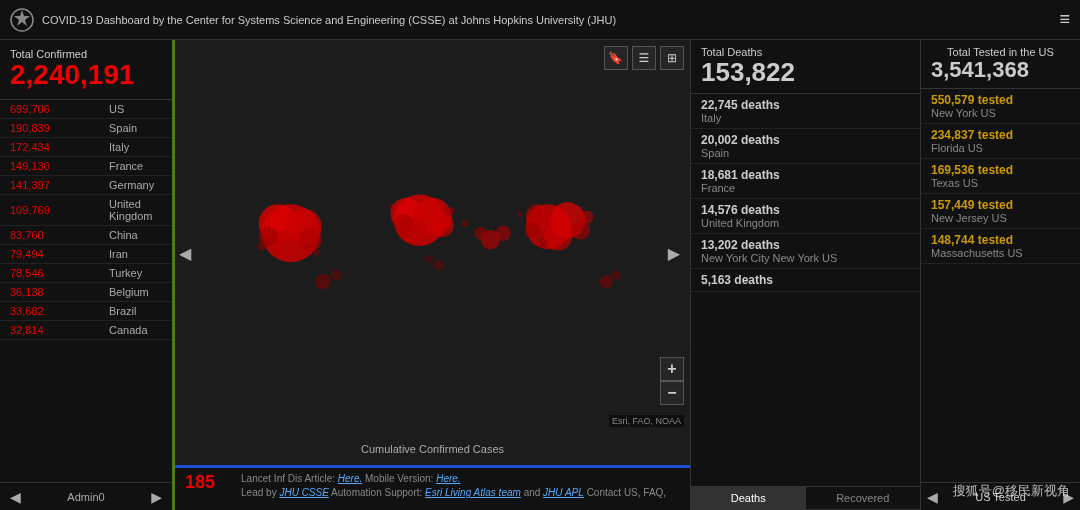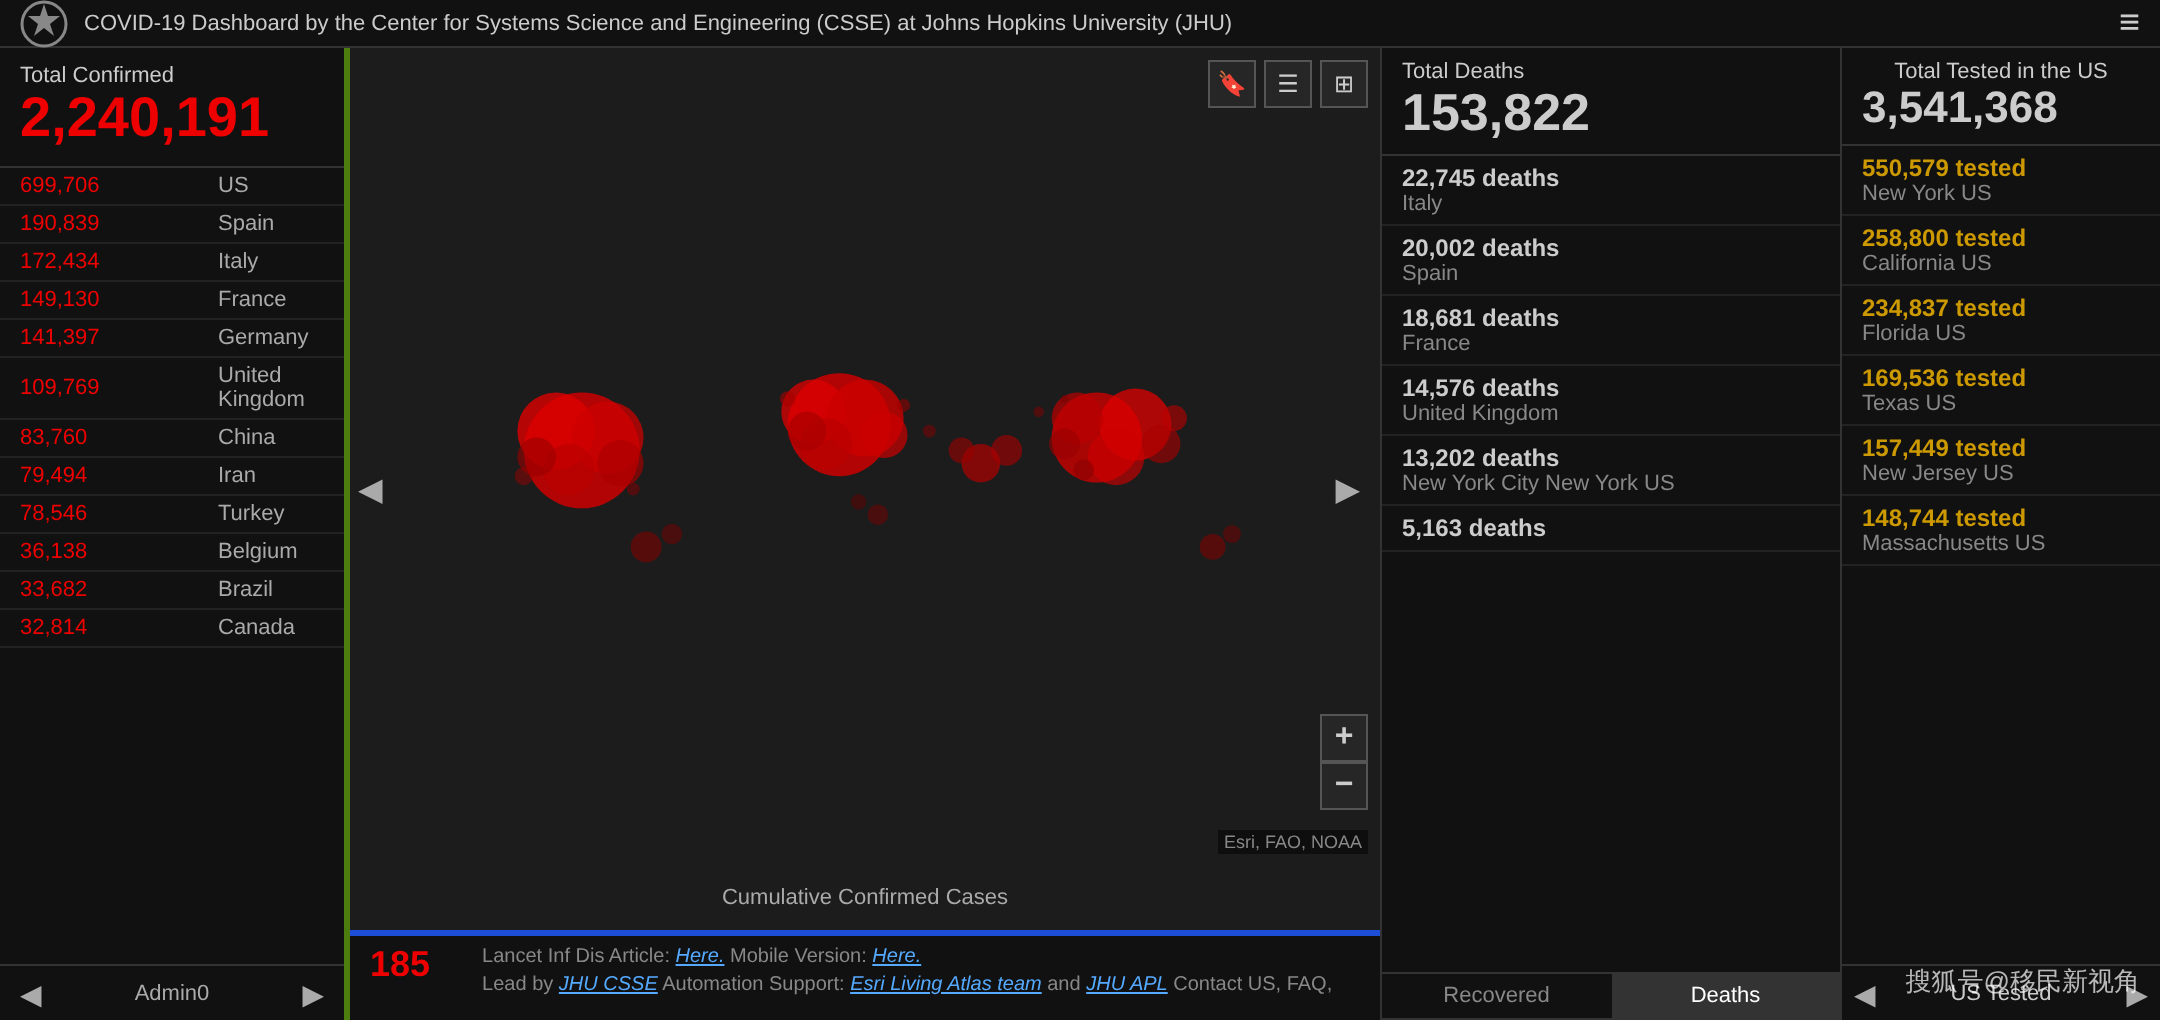--- a/index.html
+++ b/index.html
@@ -13,21 +13,21 @@
       display: flex;
       flex-direction: column;
     }
 
     
     .header {
       background: #111;
       display: flex;
       align-items: center;
       padding: 4px 10px;
-      height: 24px;
+      height: 40px;
       border-bottom: 1px solid #333;
       flex-shrink: 0;
     }
     .header-logo {
       width: 24px;
       height: 24px;
       margin-right: 8px;
       flex-shrink: 0;
     }
     .header-title {
@@ -584,41 +584,37 @@
           <div class="death-item">
             <div class="death-count">13,202 deaths</div>
             <div class="death-place">New York City New York US</div>
           </div>
           <div class="death-item">
             <div class="death-count">5,163 deaths</div>
             <div class="death-place"></div>
           </div>
         </div>
       <div class="deaths-tabs">
+        <div class="deaths-tab active">Deaths</div>
         <div class="deaths-tab inactive">Recovered</div>
-        <div class="deaths-tab active">Deaths</div>
       </div>
     </div>
 
     <div class="right-panel-right" style="display:flex;flex-direction:column;flex:1;overflow:hidden;">
       <div class="tested-section">
         <div class="tested-label">Total Tested in the US</div>
         <div class="tested-value">3,541,368</div>
       </div>
       <div class="tested-list">
 
       <div class="tested-item">
             <div class="tested-count">550,579 tested</div>
             <div class="tested-place">New York US</div>
           </div>
           <div class="tested-item">
-            <div class="tested-count">258,800 tested</div>
-            <div class="tested-place">California US</div>
-          </div>
-          <div class="tested-item">
             <div class="tested-count">234,837 tested</div>
             <div class="tested-place">Florida US</div>
           </div>
           <div class="tested-item">
             <div class="tested-count">169,536 tested</div>
             <div class="tested-place">Texas US</div>
           </div>
           <div class="tested-item">
             <div class="tested-count">157,449 tested</div>
             <div class="tested-place">New Jersey US</div>

